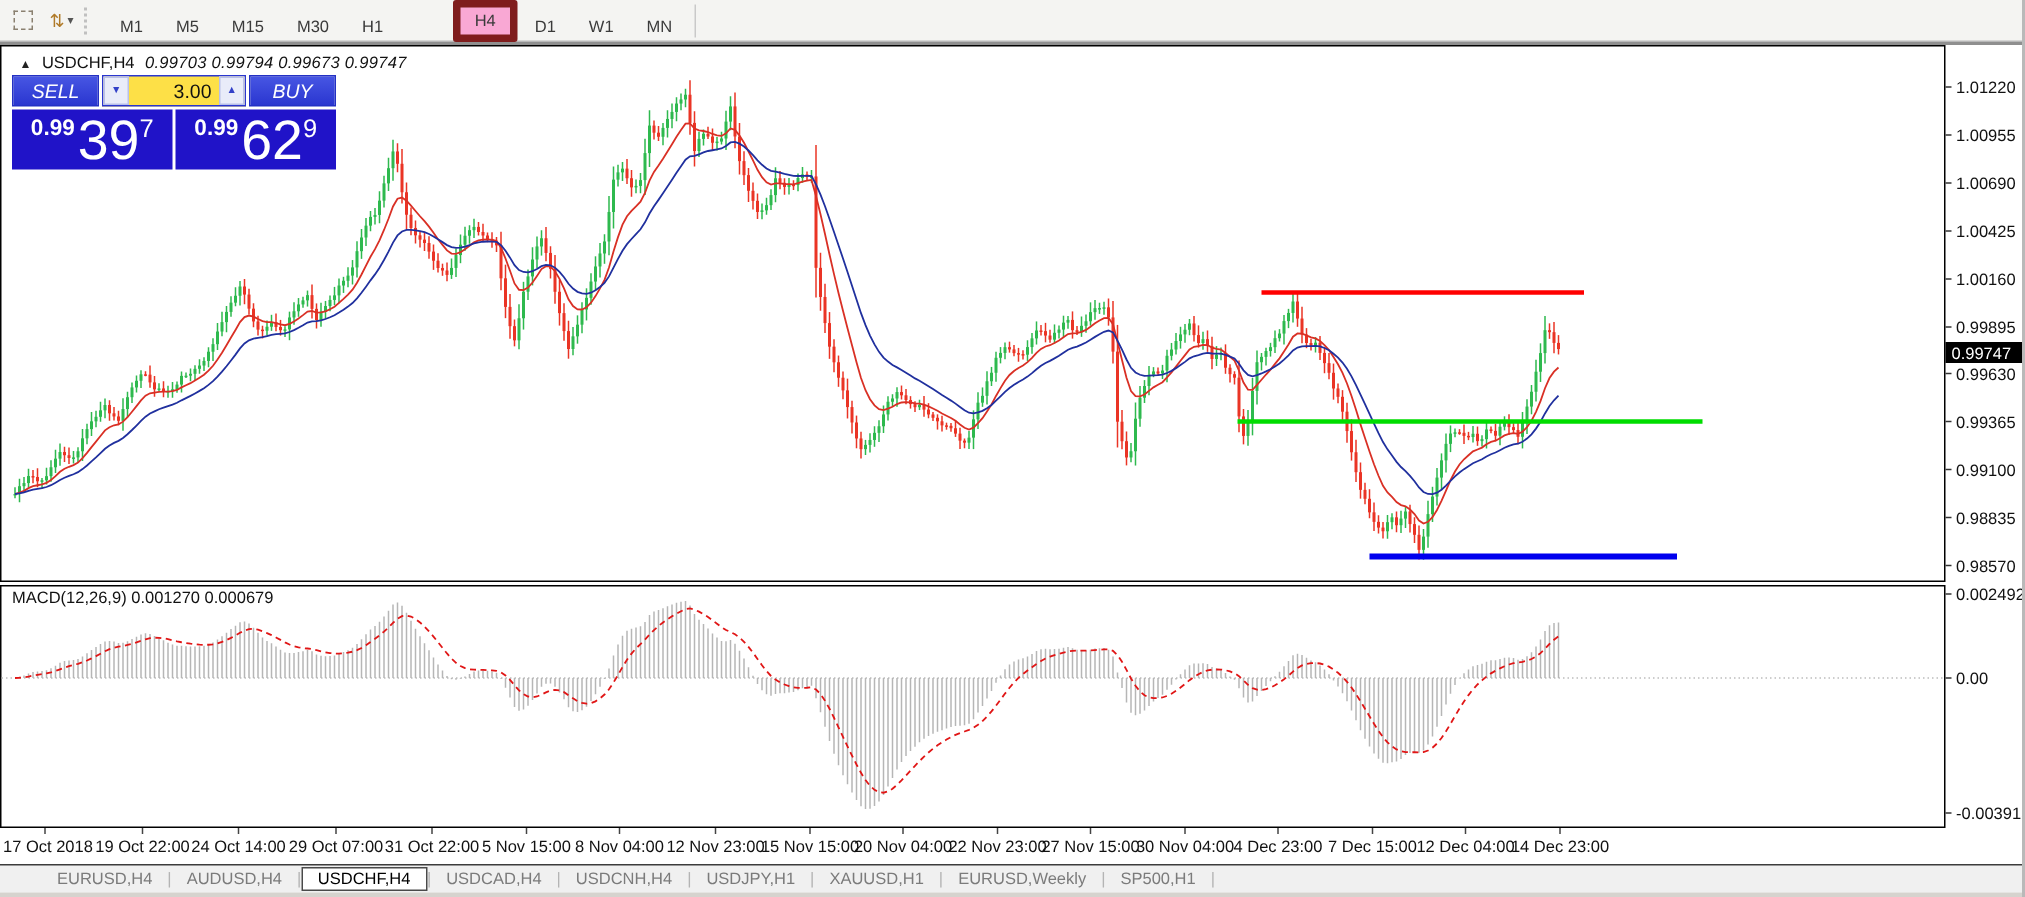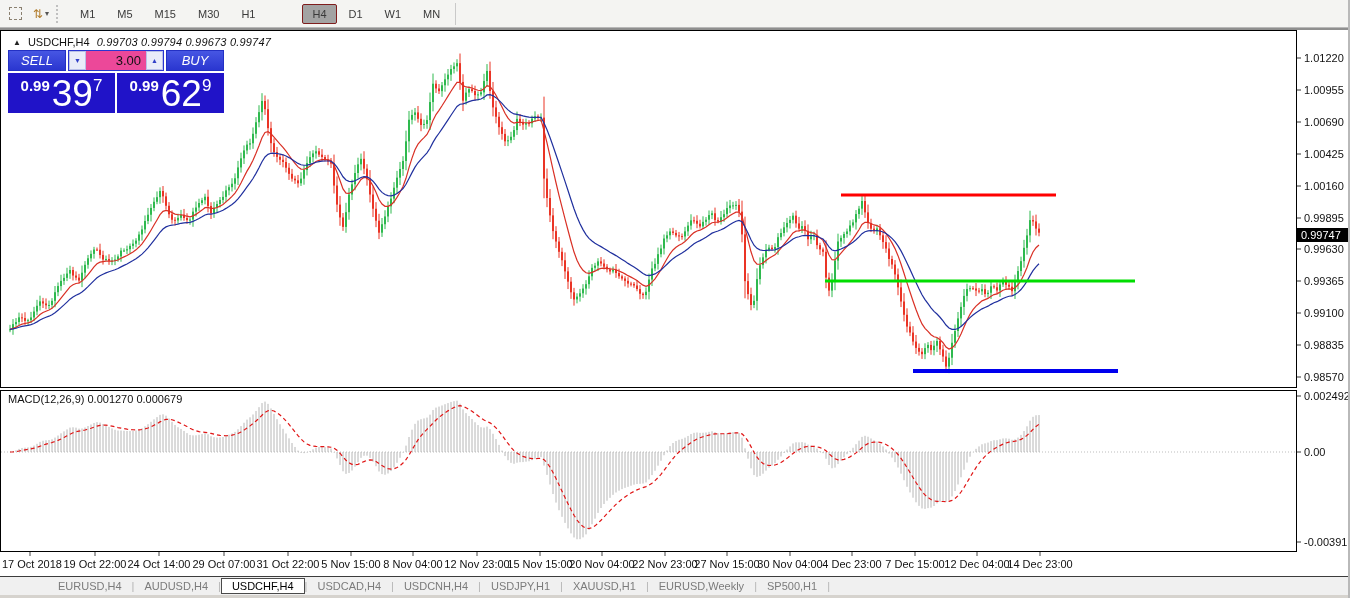--- a/index.html
+++ b/index.html
@@ -10,47 +10,47 @@
   .window-edge{position:absolute;left:0;top:28px;width:1350px;height:2px;background:#8f8f8f;z-index:30;}
   .tb-icon{width:22px;height:20px;display:flex;align-items:center;justify-content:center;
     color:#6b6254;font-size:12px;margin-left:4px;cursor:default;}
   .dashed-box{width:11px;height:11px;border:1px dashed #8a8070;}
   .tb-caret{font-size:8px;color:#555;margin-left:2px;}
   .tb-grip{width:7px;height:18px;margin:0 4px;border-left:2px dotted #c0c0c0;}
   .tb-sep{width:1px;height:22px;background:#c9c9c9;margin:0 4px;}
   .tf-wrap{display:flex;align-items:flex-end;}
   .tf-btn{font-size:11px;color:#3a3a3a;padding:3px 9px;margin:0 1px;border:1px solid transparent;
     border-radius:2px;cursor:default;}
-  .tf-btn.active{background:#a3a3a3;border:1px solid #7f1d1d;margin-left:36px;}
+  .tf-btn.active{background:#f9a8d4;border:5px solid #7f1d1d;margin-left:36px;}
   
   .chart-title{position:absolute;left:13px;top:36px;font-size:11px;color:#111;z-index:20;
     display:flex;align-items:center;gap:7px;}
   .chart-title .tri{font-size:8px;color:#222;}
   .chart-title .ohlc{letter-spacing:.2px;font-style:italic;}
   .trade-panel{position:absolute;left:8px;top:50px;width:216px;z-index:20;}
   .tp-row1{display:flex;height:21px;gap:2px;}
   .tp-btn{flex:0 0 58px;background:linear-gradient(#4756e3,#2a36d0);color:#fff;font-size:13px;
     display:flex;align-items:center;justify-content:center;border:1px solid #2330c4;box-sizing:border-box;cursor:pointer;font-style:italic;}
-  .vol-box{flex:1;display:flex;border:1px solid #2a36d0;background:#ec4899;box-sizing:border-box;}
+  .vol-box{flex:1;display:flex;border:1px solid #2a36d0;background:#fde047;box-sizing:border-box;}
   .vol-spin{width:17px;background:#e9ecf9;color:#3240c8;font-size:7px;display:flex;align-items:center;
     justify-content:center;border:1px solid #b9c0e8;box-sizing:border-box;cursor:pointer;}
   .vol-val{flex:1;display:flex;align-items:center;justify-content:flex-end;padding-right:5px;
     font-size:13px;color:#111;}
   .tp-row2{display:flex;gap:2px;margin-top:2px;height:40px;}
   .price-pane{flex:1;background:#2013c8;color:#fff;display:flex;align-items:flex-end;
     justify-content:center;padding-bottom:4px;cursor:pointer;}
   .pp-prefix{font-size:15px;font-weight:bold;line-height:1;margin:0 2px 16px 0;}
   .pp-main{font-size:37px;line-height:.82;font-weight:500;}
   .pp-sup{font-size:17px;line-height:1;align-self:flex-start;margin-top:4px;}
   .macd-label{position:absolute;left:8px;top:393px;font-size:11px;color:#111;z-index:20;}
   
   #chart-svg{position:absolute;left:0;top:0;z-index:5;}
   
   .tabbar{position:absolute;left:0;top:576px;width:1350px;height:19px;background:#f0f0f0;
-    border-top:1px solid #3c3c3c;display:flex;align-items:center;padding-left:48px;box-sizing:border-box;z-index:30;}
+    border-top:1px solid #3c3c3c;display:flex;align-items:center;padding-left:28px;box-sizing:border-box;z-index:30;}
   .tab{font-size:11px;color:#7b7b7b;padding:2px 10px;cursor:pointer;white-space:nowrap;}
   .tab.active{background:#fff;color:#000;border:1px solid #4a4a4a;padding:1px 10px;}
   .tab-sep{color:#b4b4b4;font-size:11px;}
   .bottom-strip{position:absolute;left:0;top:595px;width:1350px;height:3px;background:#d6d3ce;z-index:30;}
   .right-edge{position:absolute;left:1348px;top:0;width:2px;height:598px;background:#b9b9b9;z-index:31;}
 </style>
 </head>
 <body>
 
 <div class="toolbar">

